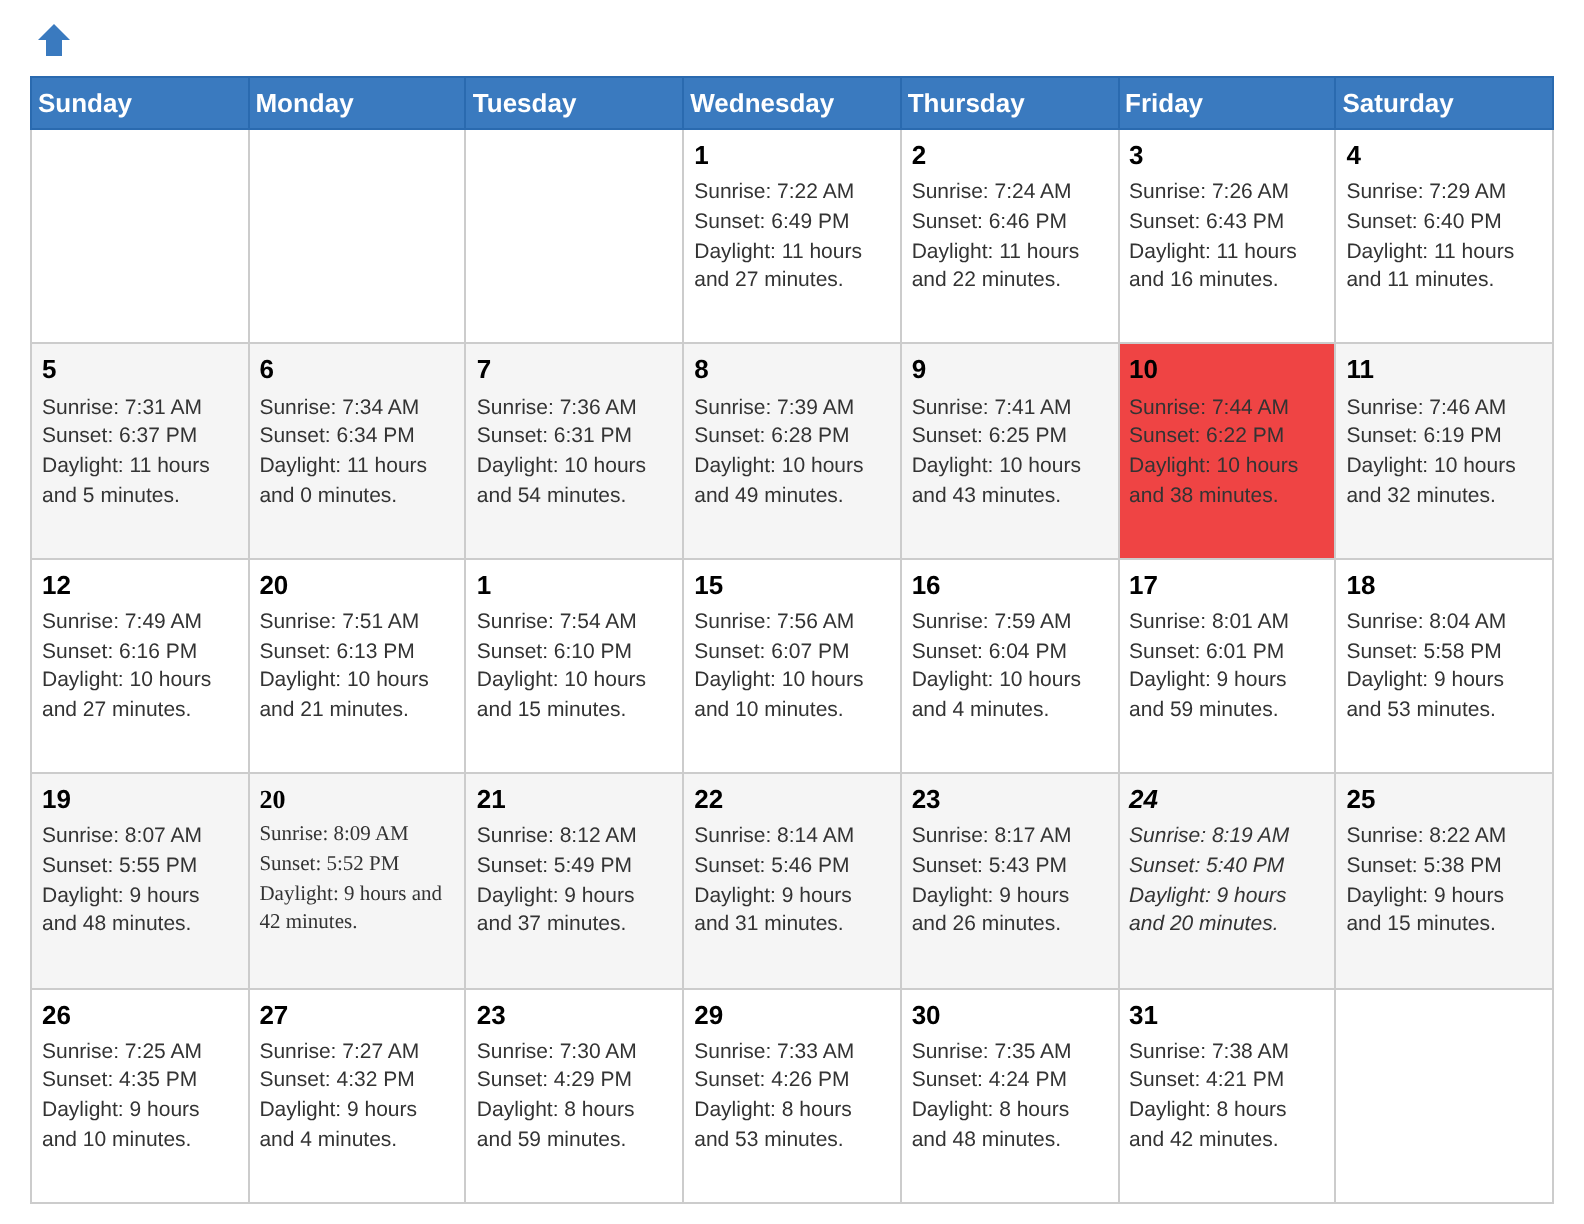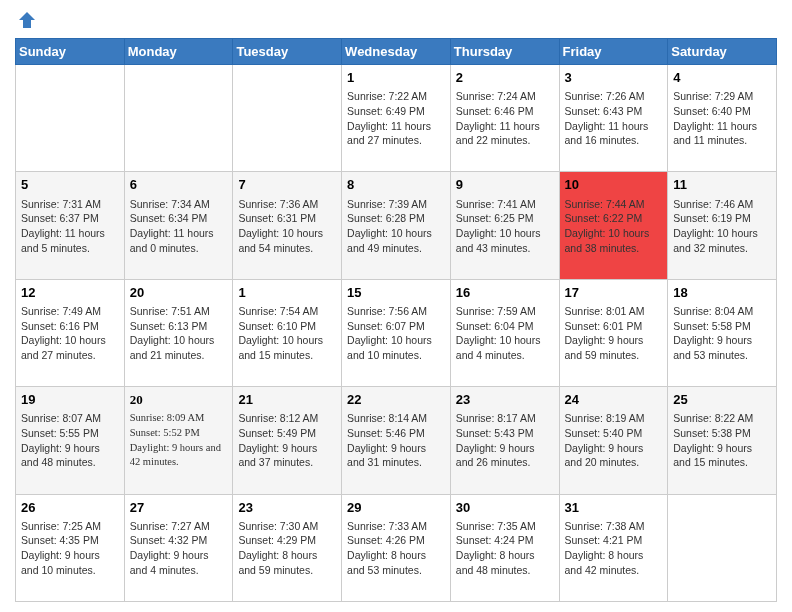--- a/index.html
+++ b/index.html
@@ -158,21 +158,21 @@
           <td><span class="day-number">16</span><span class="day-info">Sunrise: 7:59 AM<br>Sunset: 6:04 PM<br>Daylight: 10 hours and 4 minutes.</span></td>
           <td><span class="day-number">17</span><span class="day-info">Sunrise: 8:01 AM<br>Sunset: 6:01 PM<br>Daylight: 9 hours and 59 minutes.</span></td>
           <td><span class="day-number">18</span><span class="day-info">Sunrise: 8:04 AM<br>Sunset: 5:58 PM<br>Daylight: 9 hours and 53 minutes.</span></td>
         </tr>
         <tr>
           <td style="background: rgb(245, 245, 245);"><span class="day-number">19</span><span class="day-info">Sunrise: 8:07 AM<br>Sunset: 5:55 PM<br>Daylight: 9 hours and 48 minutes.</span></td>
           <td style="background: rgb(245, 245, 245); font-family: Liberation Serif, serif;"><span class="day-number">20</span><span class="day-info">Sunrise: 8:09 AM<br>Sunset: 5:52 PM<br>Daylight: 9 hours and 42 minutes.</span></td>
           <td style="background: rgb(245, 245, 245); margin-top: 43px;"><span class="day-number">21</span><span class="day-info">Sunrise: 8:12 AM<br>Sunset: 5:49 PM<br>Daylight: 9 hours and 37 minutes.</span></td>
           <td style="background: rgb(245, 245, 245);"><span class="day-number">22</span><span class="day-info">Sunrise: 8:14 AM<br>Sunset: 5:46 PM<br>Daylight: 9 hours and 31 minutes.</span></td>
           <td style="background: rgb(245, 245, 245); margin-top: 24px;"><span class="day-number">23</span><span class="day-info">Sunrise: 8:17 AM<br>Sunset: 5:43 PM<br>Daylight: 9 hours and 26 minutes.</span></td>
-          <td style="background: rgb(245, 245, 245);"><span class="day-number">24</span><span class="day-info">Sunrise: 8:19 AM<br>Sunset: 5:40 PM<br>Daylight: 9 hours and 20 minutes.</span></td>
+          <td style="background: rgb(245, 245, 245); font-style: italic;"><span class="day-number">24</span><span class="day-info">Sunrise: 8:19 AM<br>Sunset: 5:40 PM<br>Daylight: 9 hours and 20 minutes.</span></td>
           <td style="background: rgb(245, 245, 245);"><span class="day-number">25</span><span class="day-info">Sunrise: 8:22 AM<br>Sunset: 5:38 PM<br>Daylight: 9 hours and 15 minutes.</span></td>
         </tr>
         <tr>
           <td><span class="day-number">26</span><span class="day-info">Sunrise: 7:25 AM<br>Sunset: 4:35 PM<br>Daylight: 9 hours and 10 minutes.</span></td>
           <td><span class="day-number">27</span><span class="day-info">Sunrise: 7:27 AM<br>Sunset: 4:32 PM<br>Daylight: 9 hours and 4 minutes.</span></td>
           <td><span class="day-number">23</span><span class="day-info">Sunrise: 7:30 AM<br>Sunset: 4:29 PM<br>Daylight: 8 hours and 59 minutes.</span></td>
           <td><span class="day-number">29</span><span class="day-info">Sunrise: 7:33 AM<br>Sunset: 4:26 PM<br>Daylight: 8 hours and 53 minutes.</span></td>
           <td><span class="day-number">30</span><span class="day-info">Sunrise: 7:35 AM<br>Sunset: 4:24 PM<br>Daylight: 8 hours and 48 minutes.</span></td>
           <td><span class="day-number">31</span><span class="day-info">Sunrise: 7:38 AM<br>Sunset: 4:21 PM<br>Daylight: 8 hours and 42 minutes.</span></td>
           <td class="empty-cell"></td>

